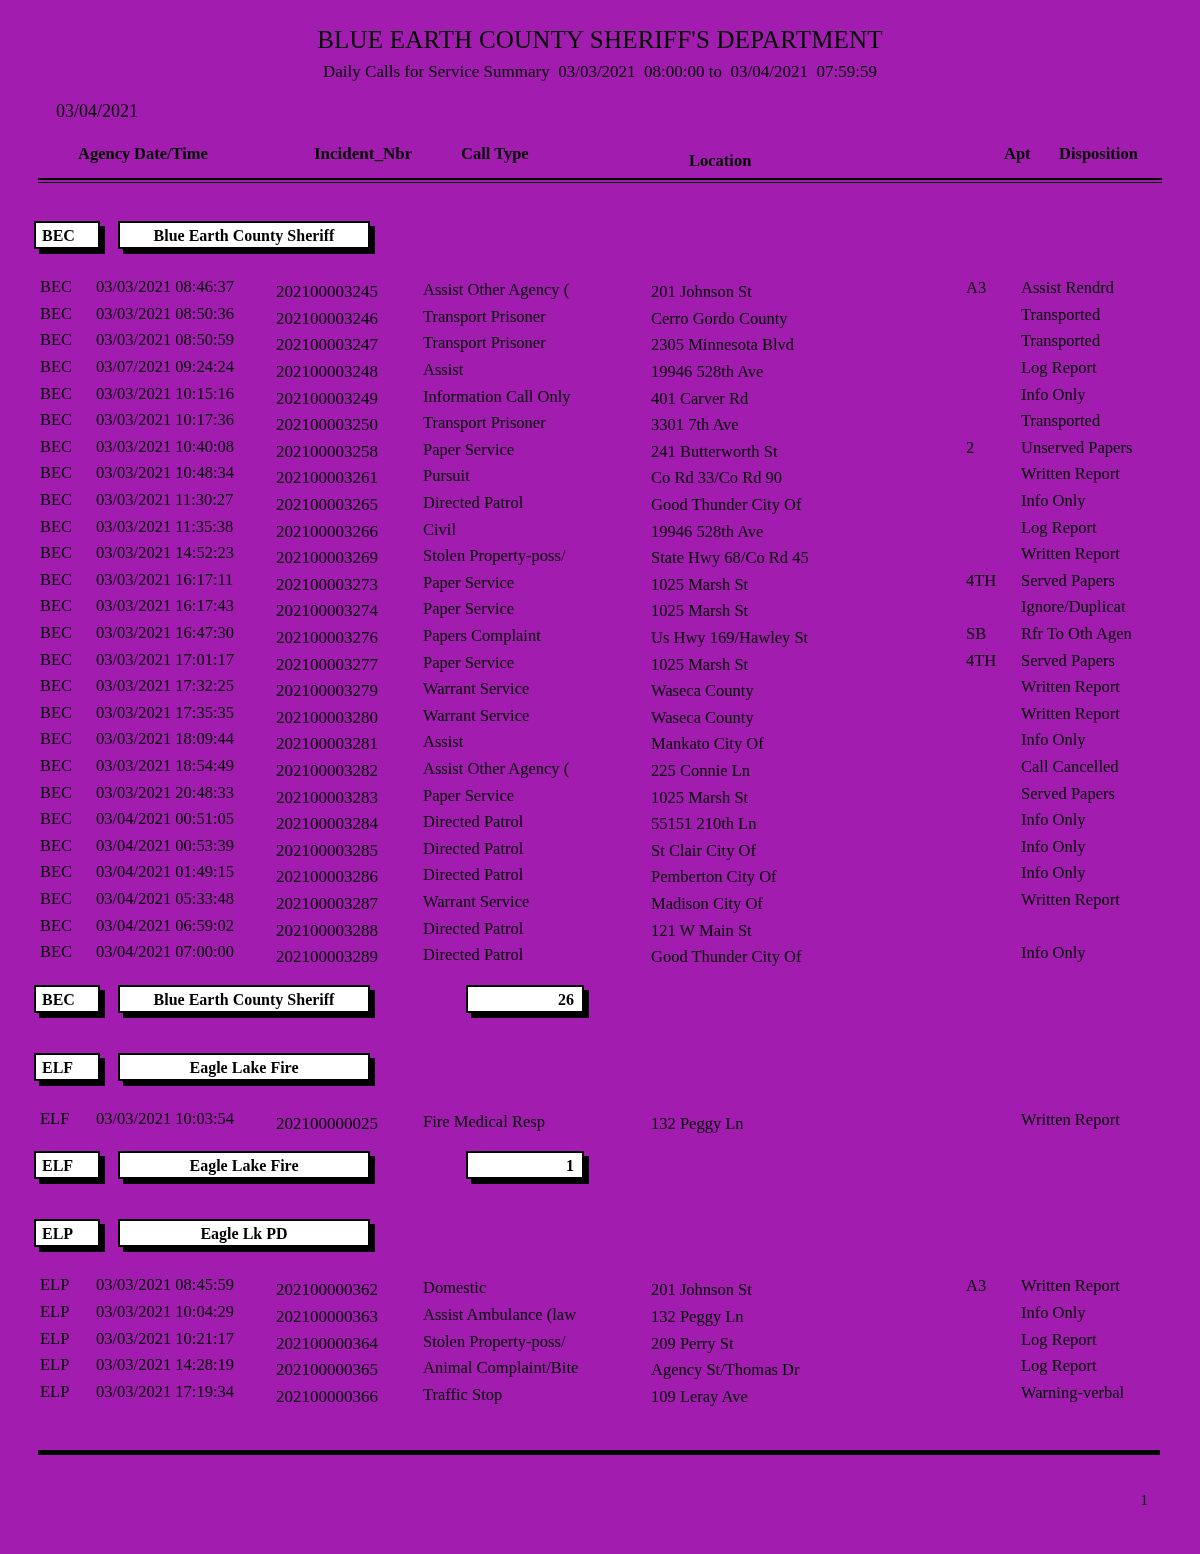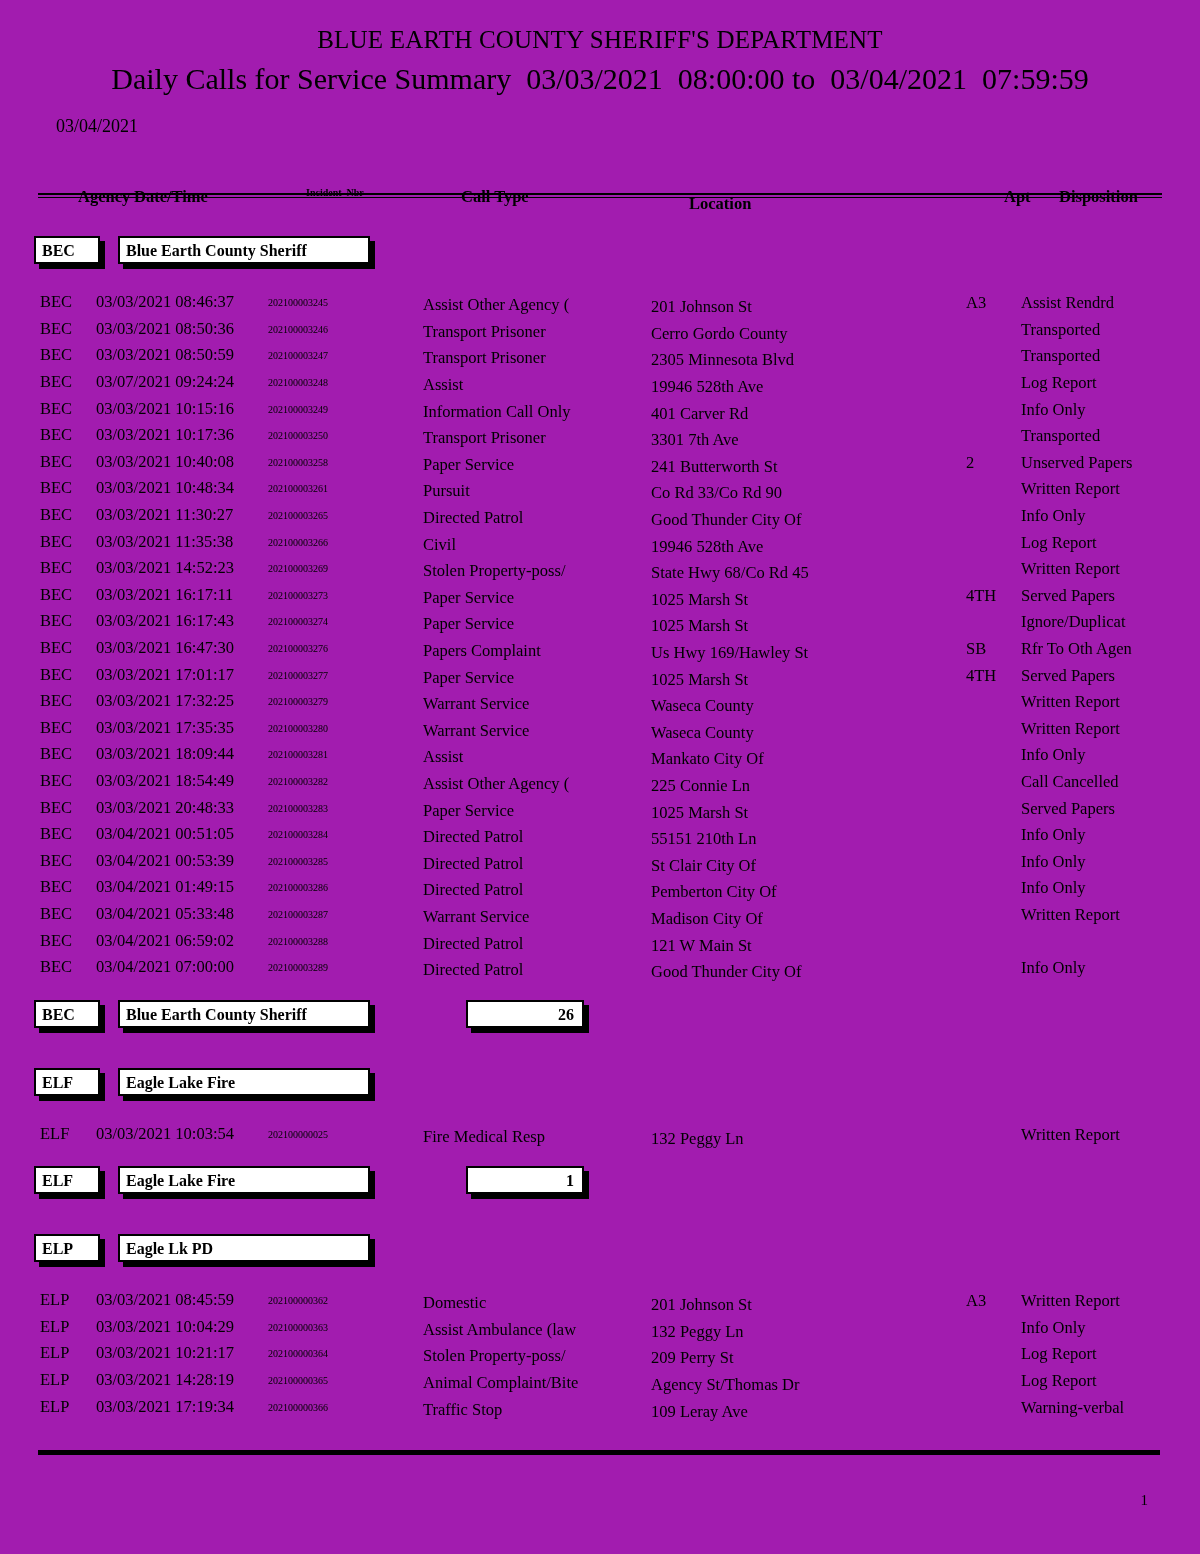--- a/index.html
+++ b/index.html
@@ -25,21 +25,21 @@
   .title-block {
     padding-top: 26px;
     text-align: center;
   }
   .doc-title {
     font-size: 25px;
     letter-spacing: 0.2px;
     line-height: 1.15;
   }
   .doc-subtitle {
-    font-size: 30px;
+    font-size: 17px;
     margin-top: 7px;
     line-height: 1.15;
     white-space: pre;
   }
 
   
   .run-date {
     margin-top: 20px;
     margin-left: 56px;
     font-size: 18px;
@@ -52,21 +52,20 @@
     margin-left: 38px;
     margin-right: 38px;
     height: 34px;
     font-weight: bold;
     font-size: 16.5px;
   }
   .col-head > span {
     position: absolute;
     top: 0;
     white-space: nowrap;
-    margin-top: 28px;
   }
   .col-head .c-loc { top: 7px; }
 
   .head-rule {
     margin: 0 38px 0 38px;
     border-top: 2px solid #000;
     border-bottom: 1px solid #000;
     height: 2px;
     box-sizing: content-box;
   }
@@ -94,20 +93,21 @@
     left: 0;
     top: 0;
     width: 66px;
     height: 28px;
   }
   .box-name {
     left: 84px;
     top: 0;
     width: 252px;
     height: 28px;
+    text-align: center;
   }
   .box-count {
     left: 432px;
     top: 0;
     width: 118px;
     height: 28px;
     text-align: right;
     padding-right: 8px;
   }
 
@@ -121,21 +121,21 @@
     height: 26.6px;
     font-size: 16.5px;
   }
   .row > span {
     position: absolute;
     white-space: nowrap;
   }
 
   .c-agency   { left: 40px;  top: 0px; }
   .c-datetime { left: 96px;  top: 0px; text-align: right; }
-  .c-incident { left: 268px; top: 5px; font-size: 10px; }
+  .c-incident { left: 276px; top: 5px; font-size: 17px; }
   .c-calltype { left: 423px; top: 3px; }
   .c-location { left: 651px; top: 5px; }
   .c-apt      { left: 966px; top: 1px; }
   .c-disp     { left: 1021px; top: 1px; }
 
   .spacer-lg { height: 38px; }
   .spacer-md { height: 26px; }
   .spacer-sm { height: 16px; }
 
   

